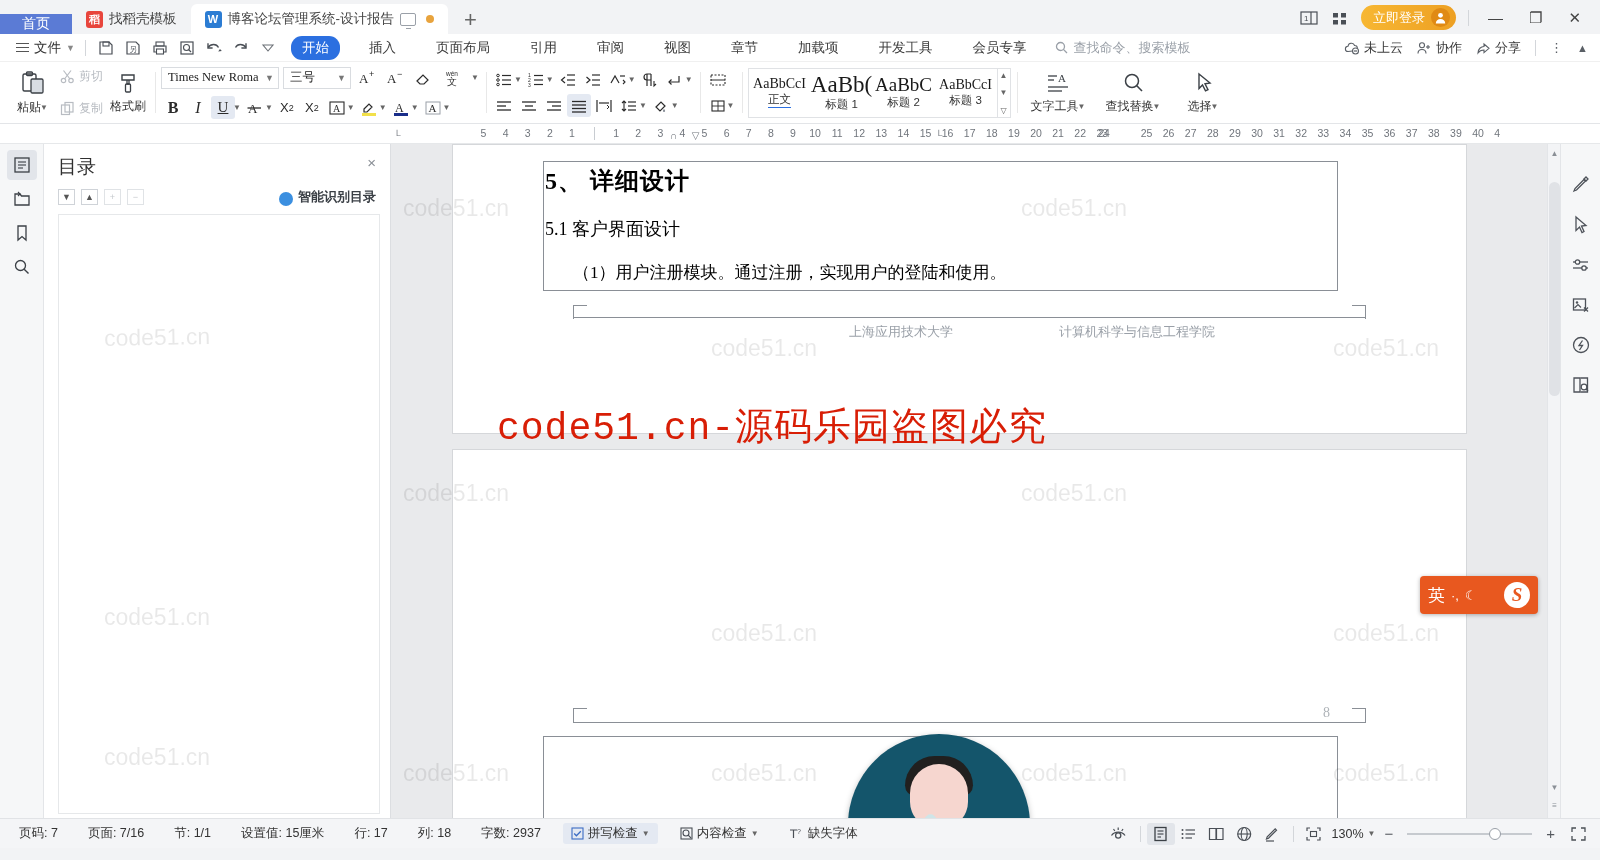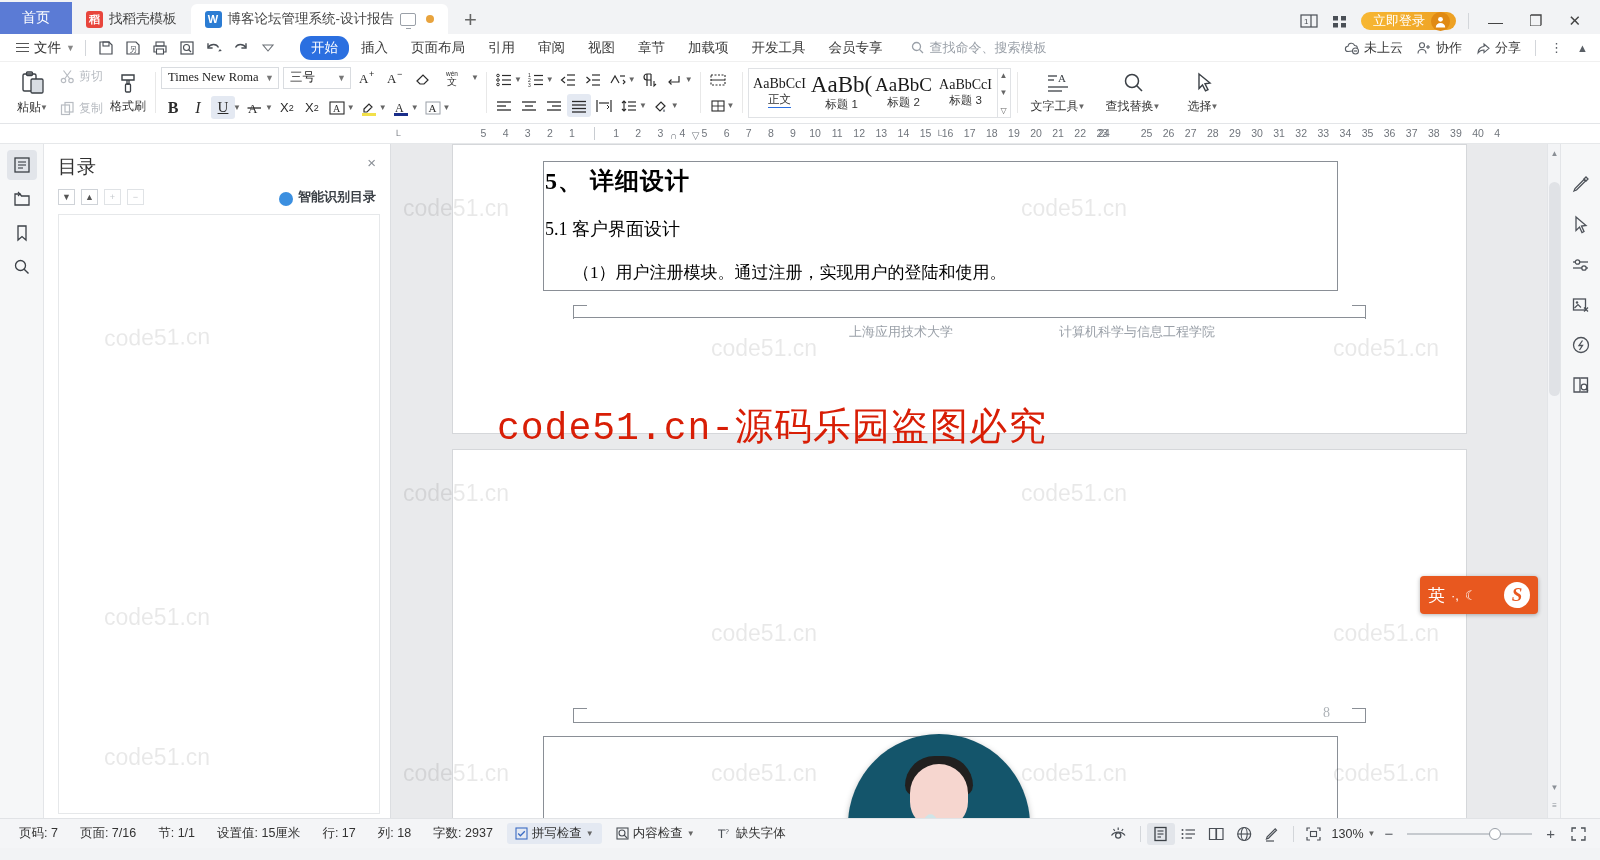--- a/index.html
+++ b/index.html
@@ -13,54 +13,54 @@
   
   .tabbar {
     height: 34px; background: #f2f3f5; display: flex; align-items: flex-end;
     position: relative;
   }
   .tab {
     height: 30px; display: flex; align-items: center; gap: 6px;
     padding: 0 14px; font-size: 13.5px; color: #444;
     border-radius: 6px 6px 0 0; cursor: default; white-space: nowrap;
   }
-  .tab.home { background: #5b7bd5; color: #fff; padding: 0 22px; height: 32px;
+  .tab.home { background: #5b7bd5; color: #fff; padding: 0 22px; height: 20px;
     border-radius: 0; justify-content: center; font-size: 14px; }
   .tab.active { background: #fff; }
   .tab .tico { width: 17px; height: 17px; border-radius: 3px; display:inline-block;
      font-size: 11px; color: #fff; text-align: center; line-height: 17px; font-weight: bold; flex:none;}
   .tico-daoke { background: #e8453c; }
   .tico-w { background: #2b7cd3; }
   .tab .closedot { width: 8px; height: 8px; border-radius: 50%; background: #e8a33d; margin-left: 4px;}
   .tab-screenico { width: 16px; height: 13px; border: 1.4px solid #9aa0a8; border-radius: 2px; position: relative;}
   .tab-screenico:after{content:"";position:absolute;left:5px;bottom:-4px;width:5px;height:3px;border-bottom:1.4px solid #9aa0a8;}
   .newtab { font-size: 22px; color: #666; padding: 0 16px; line-height: 28px; cursor: default;}
   .tabbar-right { margin-left: auto; display: flex; align-items: center; gap: 12px; padding: 0 12px 4px 0; }
   .ico-btn { color: #5a5f66; cursor: default; display:flex; align-items:center;}
   .login-btn {
     background: linear-gradient(90deg,#f7b733,#eda023); color: #fff; border-radius: 14px;
-    height: 18px; padding: 0 6px 0 12px; display: flex; align-items: center; gap: 6px;
+    height: 25px; padding: 0 6px 0 12px; display: flex; align-items: center; gap: 6px;
     font-size: 13px; cursor: default;
   }
   .login-avatar { width: 19px; height: 19px; border-radius: 50%; background: #e08a14;
      display:flex;align-items:center;justify-content:center;}
   .wctrl { font-size: 15px; color: #444; padding: 0 7px; cursor: default; }
   .vsep { width: 1px; height: 16px; background: #d3d6da; }
 
   
   .menubar {
     height: 28px; background: #fff; display: flex; align-items: center;
     padding: 0 8px; gap: 2px; border-bottom: 1px solid #f0f0f0;
   }
   .file-menu { display: flex; align-items: center; gap: 5px; padding: 0 8px; font-size: 13.5px; color:#333; cursor:default;}
   .hamb { display:inline-flex; flex-direction: column; gap: 2.5px; }
   .hamb i { width: 13px; height: 1.6px; background: #555; display:block;}
   .qa-icons { display: flex; align-items: center; gap: 3px; padding: 0 6px; }
   .qa { width: 24px; height: 22px; display:flex;align-items:center;justify-content:center;color:#4a4f56;cursor:default;}
-  .ribbon-tabs { display: flex; align-items: center; gap: 1px; margin-left: 12px;}
+  .ribbon-tabs { display: flex; align-items: center; gap: 18px; margin-left: 3px;}
   .rtab { padding: 3px 11px; font-size: 13.5px; color: #3c3c3c; border-radius: 11px; cursor: default; white-space:nowrap;}
   .rtab.sel { background: #2b6fe0; color: #fff; font-weight: 500;}
   .searchbox { display: flex; align-items: center; gap: 5px; margin-left: 16px; color: #9aa0a8; font-size: 13px;}
   .menubar-right { margin-left: auto; display: flex; align-items: center; gap: 14px; padding-right: 4px;}
   .mr-item { display: flex; align-items: center; gap: 4px; font-size: 13px; color: #3c3c3c; cursor: default;}
 
   
   .ribbon {
     height: 62px; background: #fff; display: flex; align-items: stretch;
     border-bottom: 1px solid #e3e5e8; position: relative; padding-left: 4px;
@@ -160,21 +160,21 @@
   .vthumb { position:absolute; left:1px; top: 38px; width: 11px; height: 214px; background: #e0e2e6; border-radius: 6px;}
   .vs-arrow { position:absolute; left:0; width: 13px; height: 14px; display:flex;align-items:center;
      justify-content:center; font-size:8px; color:#8a8f96;}
   .rightbar { width: 40px; background: #f6f7f8; display:flex; flex-direction:column;
      align-items:center; padding-top: 28px; gap: 14px; border-left: 1px solid #e3e5e8;}
   .rb-ico { width: 28px; height: 26px; display:flex;align-items:center;justify-content:center;
      color:#4d5259; cursor: default;}
 
   
   .statusbar { height: 30px; background: #f4f5f7; display: flex; align-items: center;
-     border-top: 1px solid #e1e3e6; font-size: 12.5px; color: #333; padding: 0 8px; gap: 0;}
+     border-top: 1px solid #e1e3e6; font-size: 12.5px; color: #333; padding: 0 8px; gap: 8px;}
   .sb-item { padding: 0 11px; cursor: default; white-space:nowrap; display:flex; align-items:center; gap:4px;}
   .sb-right { margin-left: auto; display:flex; align-items:center; gap: 0; }
   .sb-ico { width: 28px; height: 22px; display:flex;align-items:center;justify-content:center; color:#4a4f56;cursor:default;}
   .sb-ico.act { background: #e2e5ea; border-radius: 3px;}
   .zoom-slider { display:flex; align-items:center; gap: 0; }
   .zs-track { width: 125px; height: 2px; background: #c6cacf; position: relative; margin: 0 9px;}
   .zs-knob { position:absolute; left: 82px; top: -5px; width: 12px; height: 12px; border-radius:50%;
      background:#fff; border: 1.5px solid #9aa0a8;}
   .zs-btn { font-size: 15px; color: #55595f; padding: 0 5px; cursor: default;}
 

